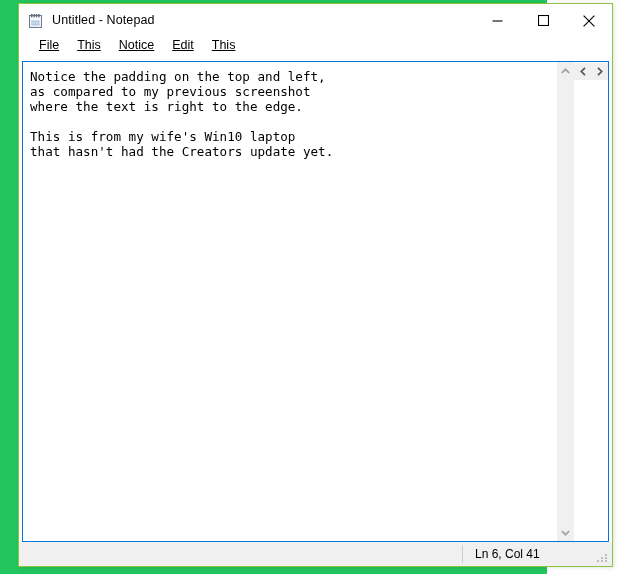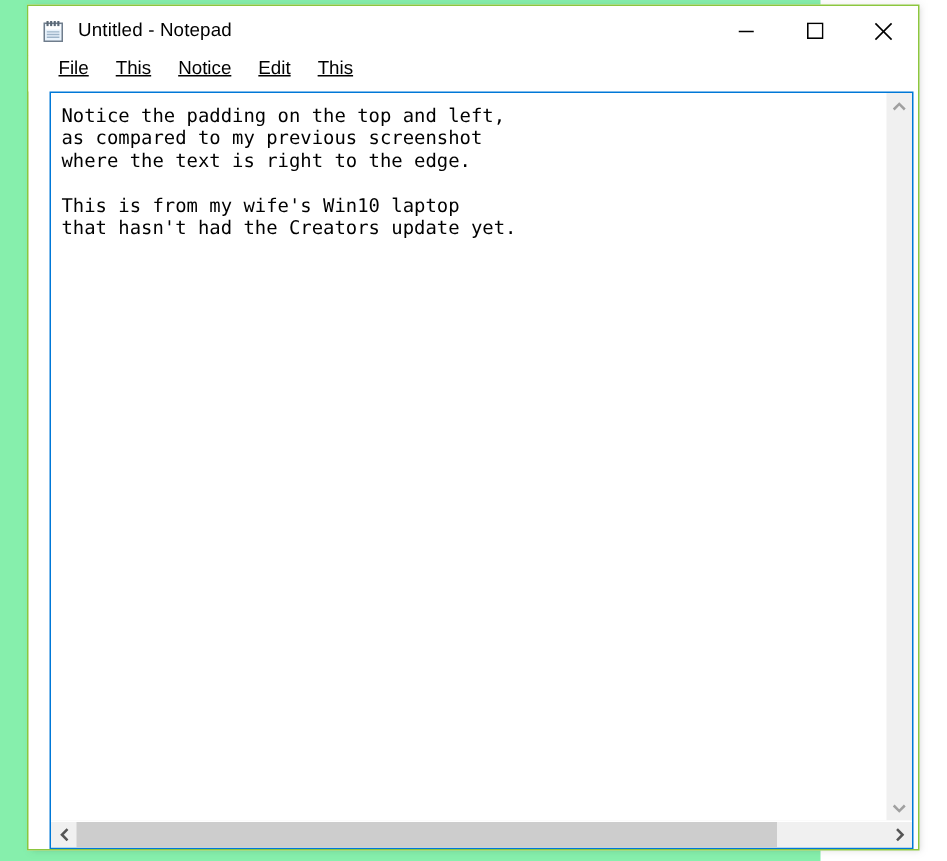--- a/index.html
+++ b/index.html
@@ -13,21 +13,21 @@
     font-family: "Liberation Sans", sans-serif;
     overflow: hidden;
   }
 
   
   #desktop {
     position: absolute;
     left: 0; top: 0;
     width: 547px;
     height: 574px;
-    background: #86efac;
+    background: #22c55e;
   }
 
   
   .shadow-a {
     position: absolute;
     left: 20px; top: 2px;
     width: 594px; height: 566px;
     background: rgba(0,0,0,0.055);
     filter: blur(3px);
   }
@@ -109,26 +109,25 @@
   .menu-item {
     font-size: 12.5px;
     color: #000000;
     padding: 2px 9px 3px 9px;
     white-space: nowrap;
     line-height: 1;
   }
 
   
   #editor-region {
-    margin: 0 3px 0 14px;
+    margin: 0 3px 0 3px;
     border: 1px solid #0078d7;
     box-sizing: border-box;
     flex: 1 1 auto;
     display: flex;
-    flex-direction: column;
     min-height: 0;
     background: #ffffff;
   }
   #editor-row {
     flex: 1 1 auto;
     display: flex;
     min-height: 0;
   }
 
   
@@ -339,15 +338,27 @@
           <div id="hscroll-thumb"></div>
         </div>
         <div class="hs-arrow">
           <svg width="6" height="9" viewBox="0 0 6 9">
             <path d="M1 0.8 L4.7 4.5 L1 8.2" fill="none" stroke="#555555" stroke-width="1.7"></path>
           </svg>
         </div>
       </div>
     </div>
 
+    <div id="status-bar">
+      <div id="status-divider"></div>
+      <span id="status-text">Ln 6, Col 41</span>
+      <div id="resize-grip">
+        <div class="grip-dot" style="left:8px; top:2px;"></div>
+        <div class="grip-dot" style="left:4px; top:5px;"></div>
+        <div class="grip-dot" style="left:8px; top:5px;"></div>
+        <div class="grip-dot" style="left:0px; top:8px;"></div>
+        <div class="grip-dot" style="left:4px; top:8px;"></div>
+        <div class="grip-dot" style="left:8px; top:8px;"></div>
+      </div>
+    </div>
 
   </div>
 </div>
 
 </body></html>

